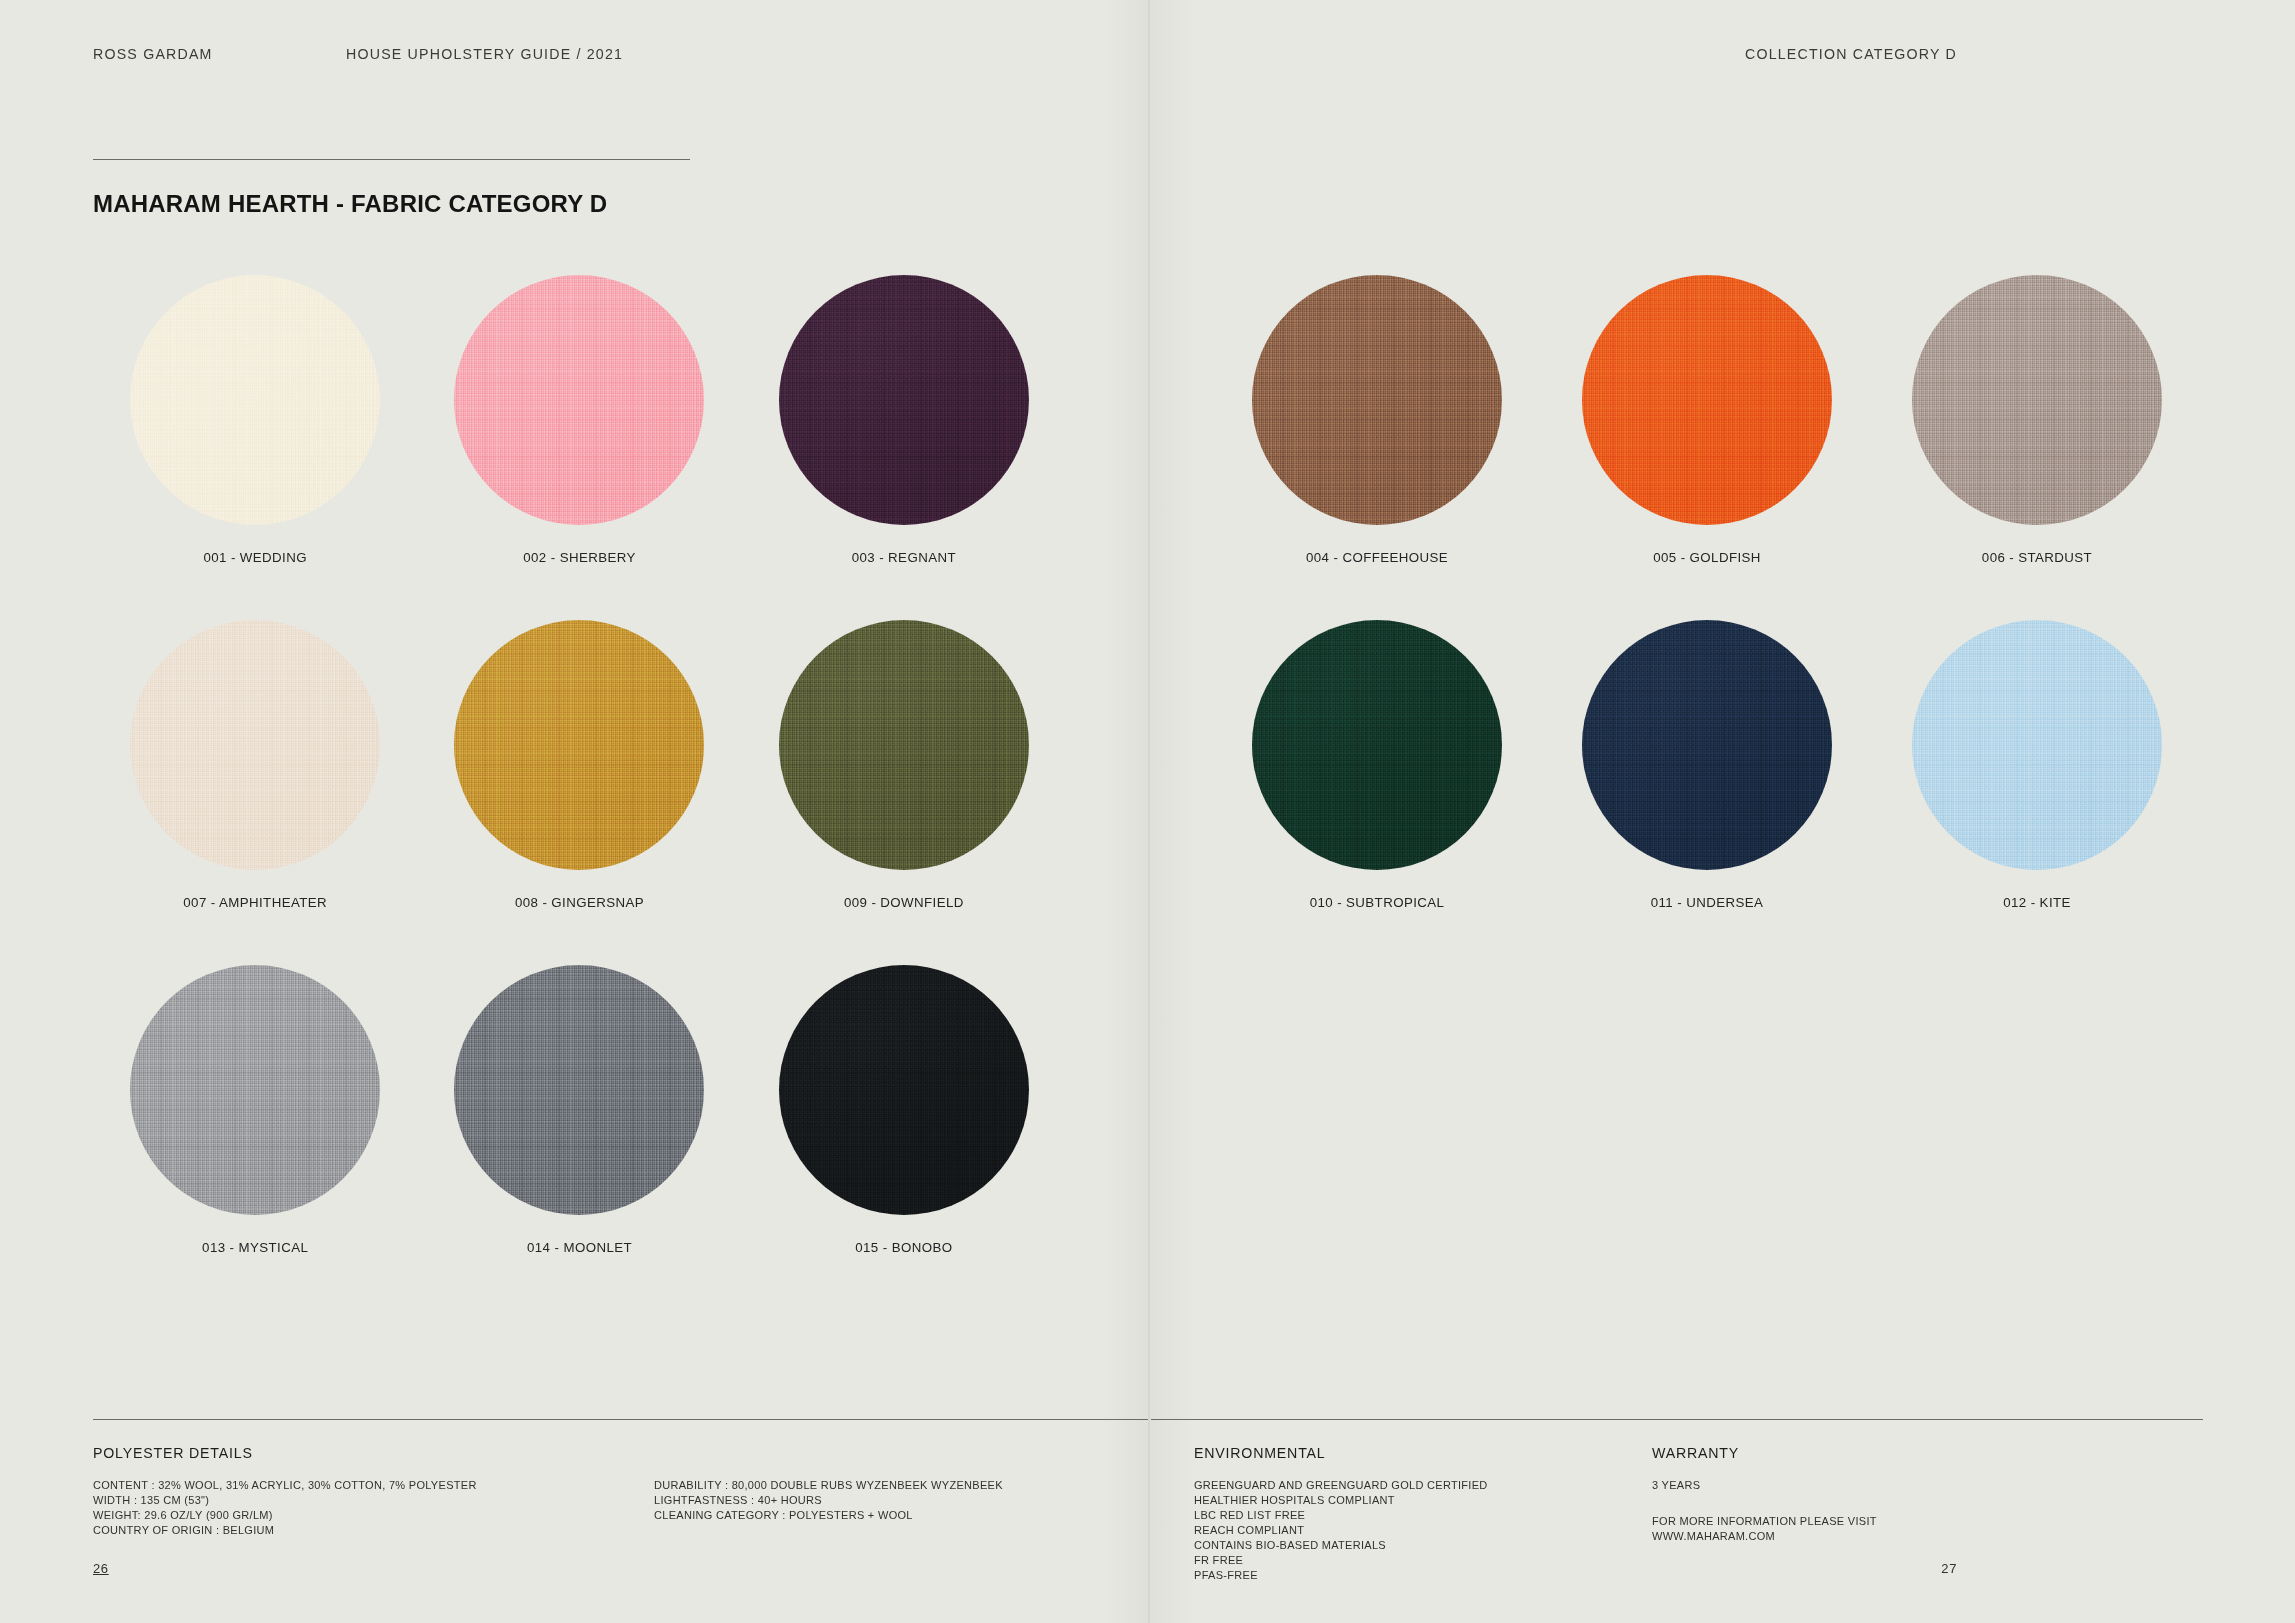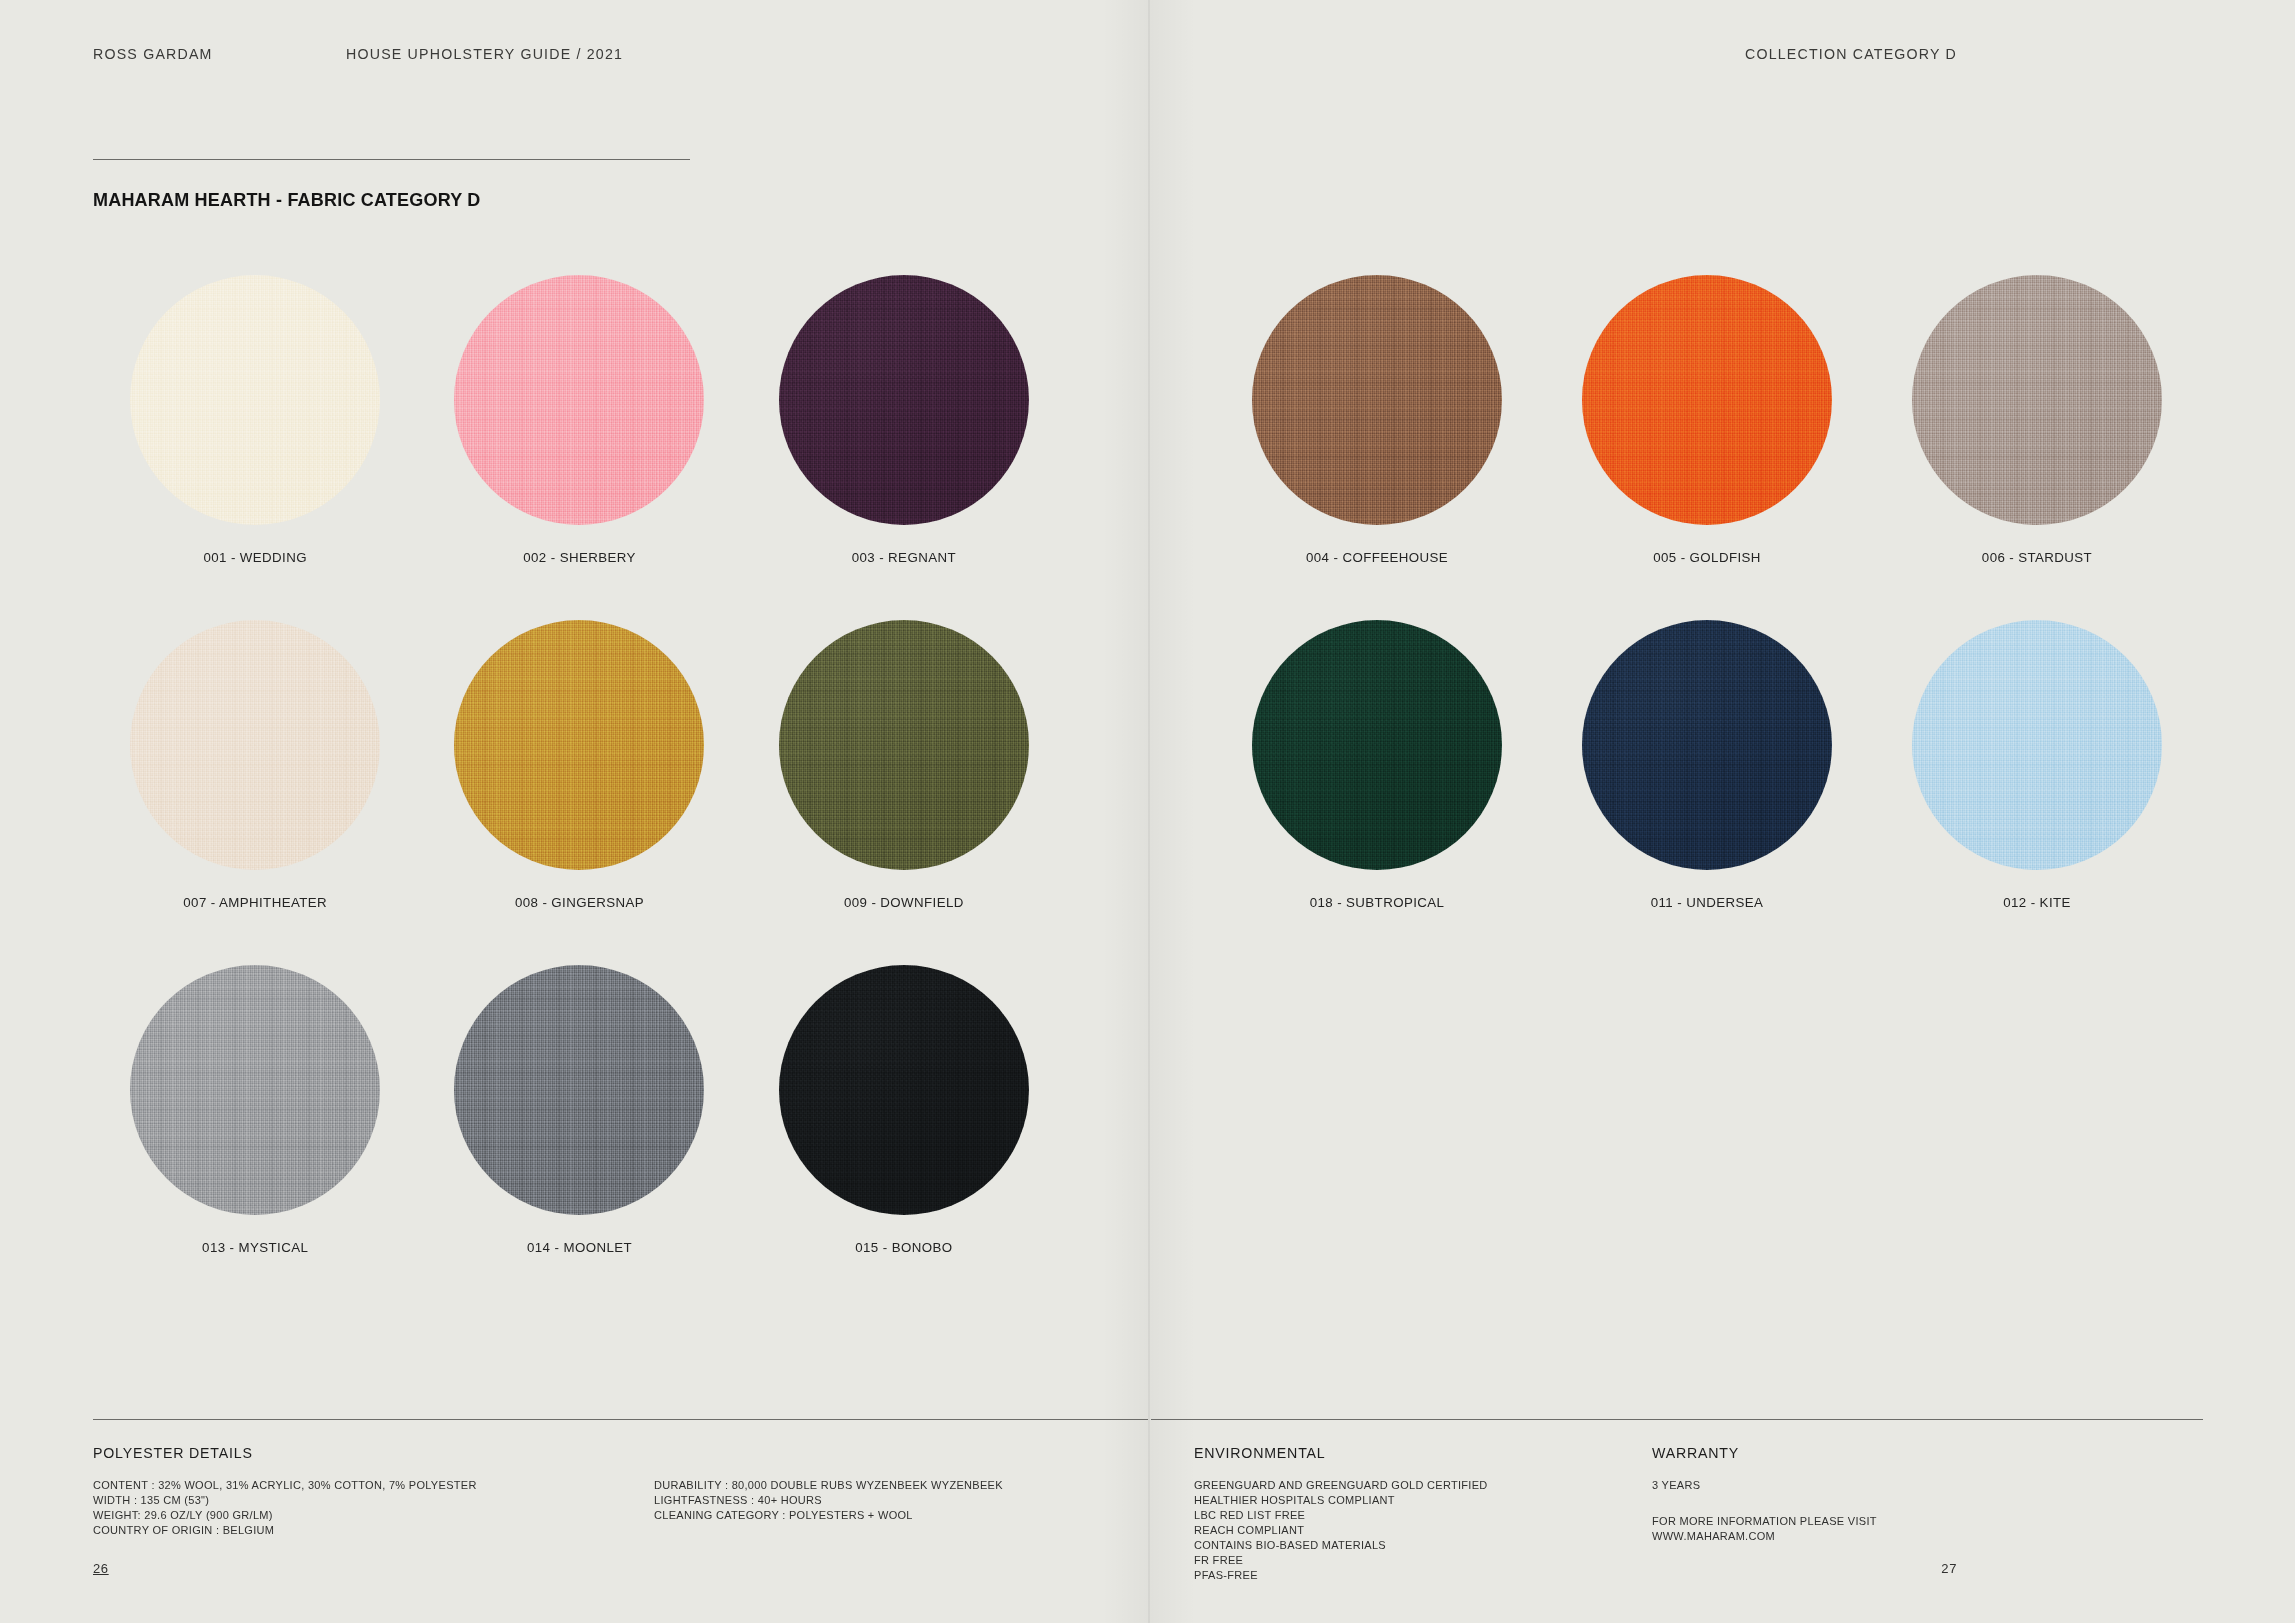--- a/index.html
+++ b/index.html
@@ -56,21 +56,21 @@
   
   .rule-top {
     position: absolute;
     left: 93px; top: 159px;
     width: 597px; height: 1.4px;
     background: #6b6b68;
   }
   .title {
     position: absolute;
     left: 93px; top: 190px;
-    font-size: 18px;
+    font-size: 24px;
     font-weight: bold;
     letter-spacing: 0.2px;
     color: #141414;
     white-space: nowrap;
   }
 
   
   .grid {
     position: absolute;
     display: grid;
@@ -242,21 +242,21 @@
       <div class="cell">
         <div class="swatch" style="background-color: rgb(234, 90, 29);"></div>
         <div class="swatch-label">005 - GOLDFISH</div>
       </div>
       <div class="cell">
         <div class="swatch" style="background-color: rgb(169, 154, 146);"></div>
         <div class="swatch-label">006 - STARDUST</div>
       </div>
       <div class="cell">
         <div class="swatch" style="background-color: rgb(18, 53, 40);"></div>
-        <div class="swatch-label">018 - SUBTROPICAL</div>
+        <div class="swatch-label">010 - SUBTROPICAL</div>
       </div>
       <div class="cell">
         <div class="swatch" style="background-color: rgb(27, 44, 68);"></div>
         <div class="swatch-label">011 - UNDERSEA</div>
       </div>
       <div class="cell">
         <div class="swatch" style="background-color: rgb(182, 215, 234);"></div>
         <div class="swatch-label">012 - KITE</div>
       </div>
     </div>

